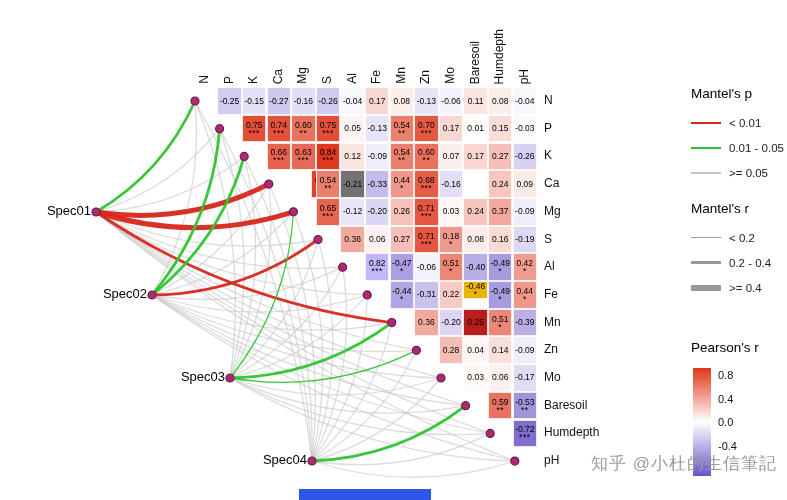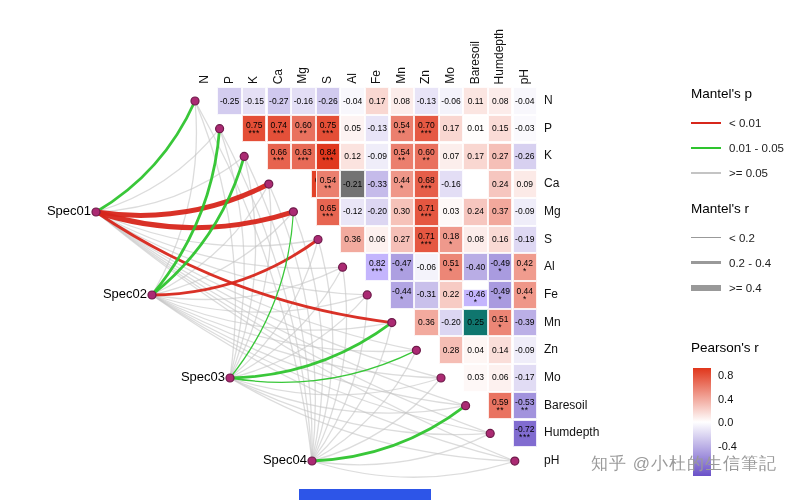--- a/index.html
+++ b/index.html
@@ -308,21 +308,21 @@
       <span class="cv">0.65</span>
       <span class="cs">***</span>
     </div>
     <div class="cell" style="left: 340.3px; top: 198px; width: 24.6px; height: 27.7px; background: rgb(234, 230, 247);">
       <span class="cv">-0.12</span>
     </div>
     <div class="cell" style="left: 364.9px; top: 198px; width: 24.6px; height: 27.7px; background: rgb(220, 214, 242);">
       <span class="cv">-0.20</span>
     </div>
     <div class="cell" style="left: 389.5px; top: 198px; width: 24.6px; height: 27.7px; background: rgb(246, 194, 185);">
-      <span class="cv">0.30</span>
+      <span class="cv">0.26</span>
     </div>
     <div class="cell" style="left: 414.1px; top: 198px; width: 24.6px; height: 27.7px; background: rgb(229, 87, 65);">
       <span class="cv">0.71</span>
       <span class="cs">***</span>
     </div>
     <div class="cell" style="left: 438.7px; top: 198px; width: 24.6px; height: 27.7px; background: rgb(254, 248, 247);">
       <span class="cv">0.03</span>
     </div>
     <div class="cell" style="left: 463.3px; top: 198px; width: 24.6px; height: 27.7px; background: rgb(246, 198, 191);">
       <span class="cv">0.24</span>
@@ -388,39 +388,39 @@
     <div class="cell" style="left: 389.5px; top: 281px; width: 24.6px; height: 27.7px; background: rgb(178, 165, 227);">
       <span class="cv">-0.44</span>
       <span class="cs">*</span>
     </div>
     <div class="cell" style="left: 414.1px; top: 281px; width: 24.6px; height: 27.7px; background: rgb(201, 192, 235);">
       <span class="cv">-0.31</span>
     </div>
     <div class="cell" style="left: 438.7px; top: 281px; width: 24.6px; height: 27.7px; background: rgb(247, 203, 196);">
       <span class="cv">0.22</span>
     </div>
-    <div class="cell" style="left: 463.3px; top: 281px; width: 24.6px; height: 18px; background: #c4b5fd; margin-top: 8px;">
+    <div class="cell" style="left: 463.3px; top: 281px; width: 24.6px; height: 18px; background: #eab308;">
       <span class="cv">-0.46</span>
       <span class="cs">*</span>
     </div>
     <div class="cell" style="left: 487.9px; top: 281px; width: 24.6px; height: 27.7px; background: rgb(169, 155, 223);">
       <span class="cv">-0.49</span>
       <span class="cs">*</span>
     </div>
     <div class="cell" style="left: 512.5px; top: 281px; width: 24.6px; height: 27.7px; background: rgb(239, 151, 137);">
       <span class="cv">0.44</span>
       <span class="cs">*</span>
     </div>
     <div class="cell" style="left: 414.1px; top: 308.8px; width: 24.6px; height: 27.7px; background: rgb(242, 170, 158);">
       <span class="cv">0.36</span>
     </div>
     <div class="cell" style="left: 438.7px; top: 308.8px; width: 24.6px; height: 27.7px; background: rgb(220, 214, 242);">
       <span class="cv">-0.20</span>
     </div>
-    <div class="cell" style="left: 463.3px; top: 308.8px; width: 24.6px; height: 27.7px; background: #0f766e; text-align: center;">
+    <div class="cell" style="left: 463.3px; top: 308.8px; width: 24.6px; height: 27.7px; background: #b91c1c; text-align: center;">
       <span class="cv">0.25</span>
     </div>
     <div class="cell" style="left: 487.9px; top: 308.8px; width: 24.6px; height: 27.7px; background: rgb(236, 134, 118);">
       <span class="cv">0.51</span>
       <span class="cs">*</span>
     </div>
     <div class="cell" style="left: 512.5px; top: 308.8px; width: 24.6px; height: 27.7px; background: rgb(187, 175, 230);">
       <span class="cv">-0.39</span>
     </div>
     <div class="cell" style="left: 438.7px; top: 336.4px; width: 24.6px; height: 27.7px; background: rgb(245, 189, 180);">

